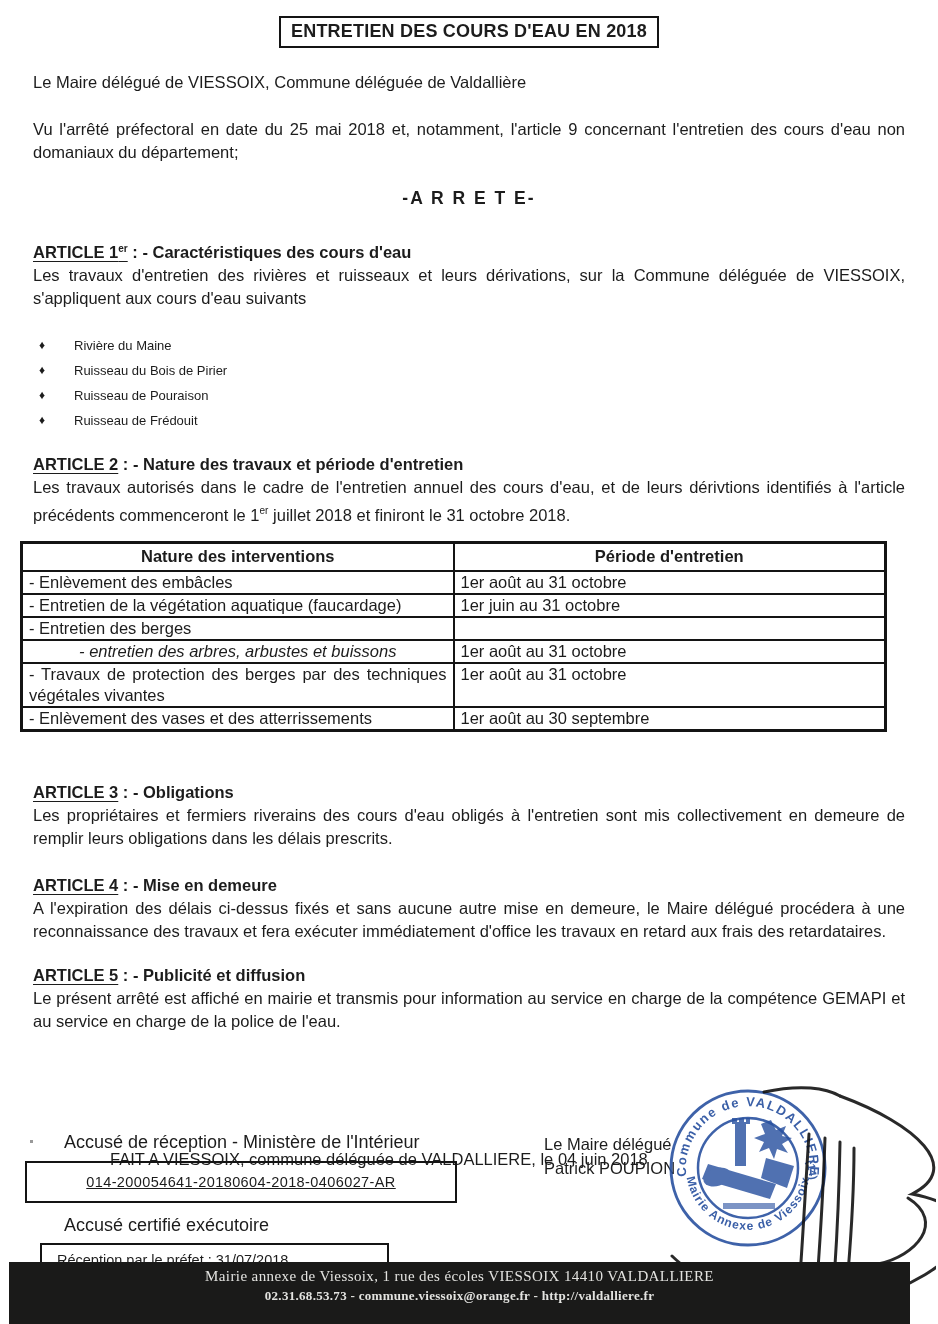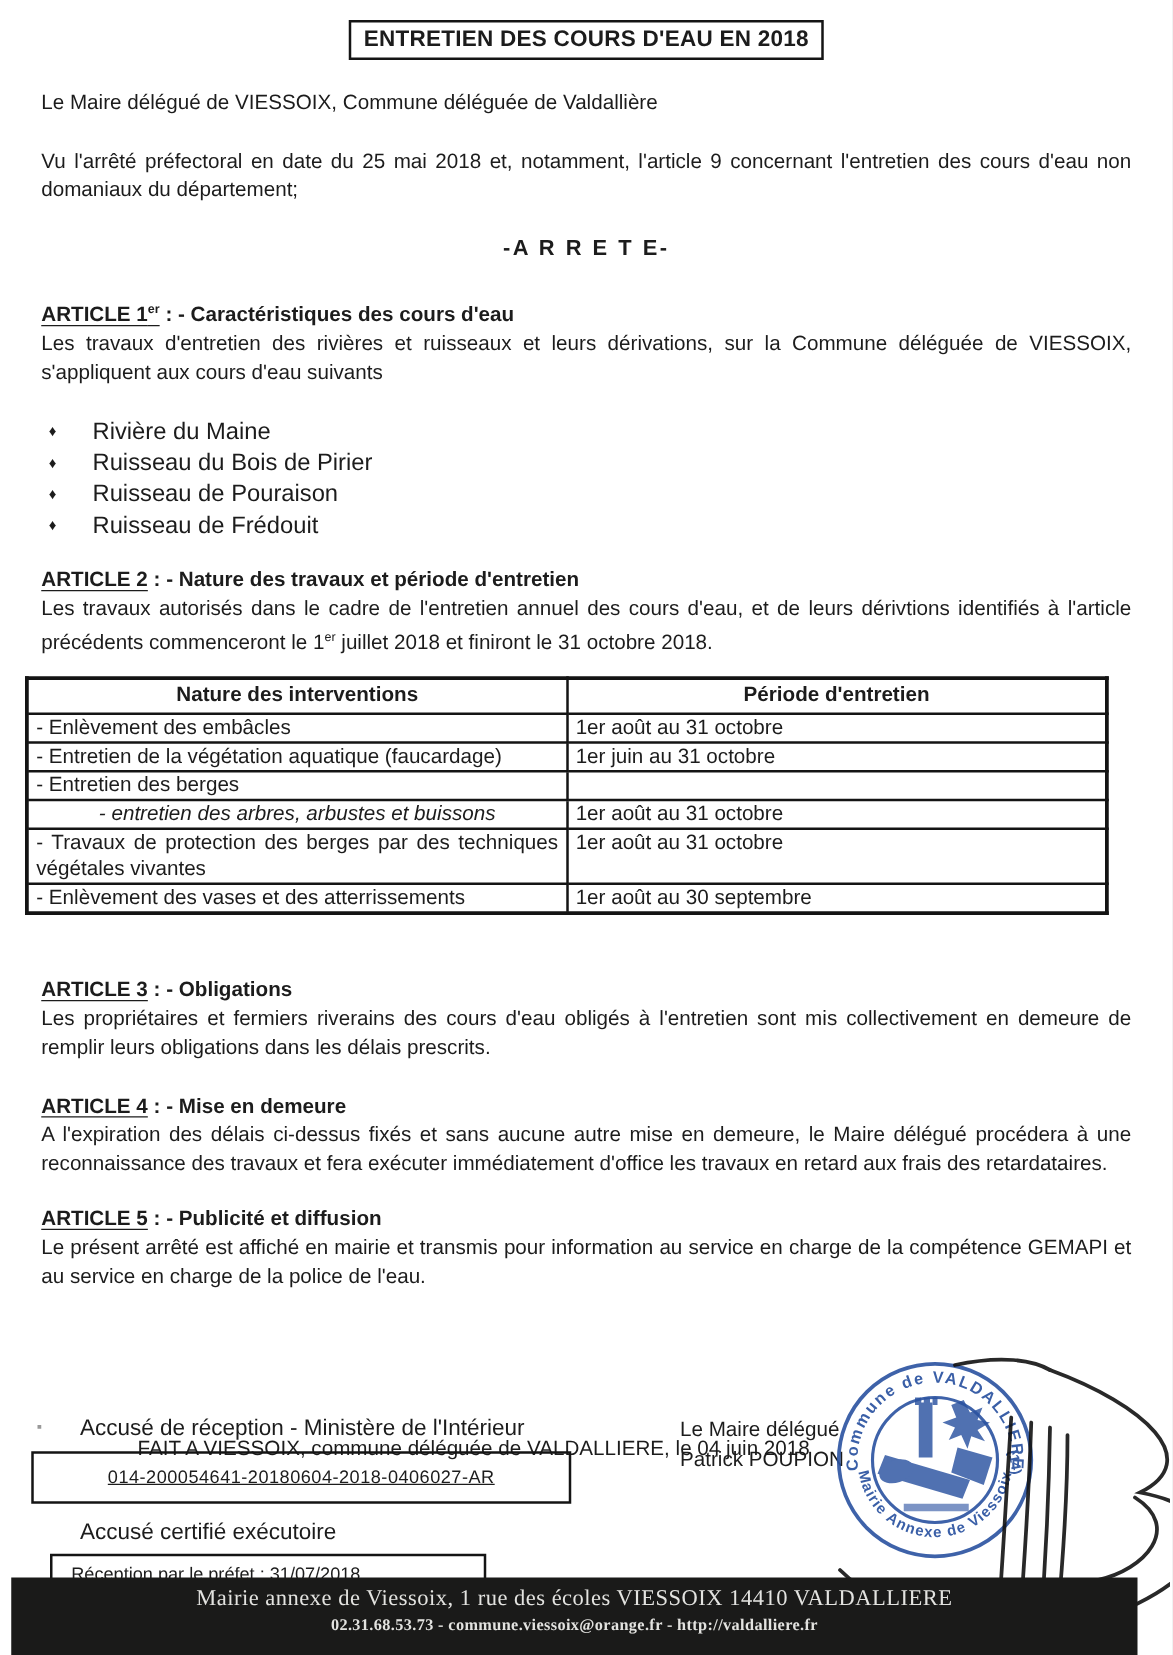--- a/index.html
+++ b/index.html
@@ -24,21 +24,21 @@
   .arrete { margin-top:24px; text-align:center; font-weight:bold; font-size:17.5px; letter-spacing:2px; }
 
   .art-head { margin:0; font-weight:bold; font-size:16.5px; line-height:23px; }
   .u { text-decoration:underline; text-underline-offset:3px; }
   sup { font-size:10px; }
 
   .h1m { margin-top:27px; }
   .bullet-list { margin-top:23px; }
   .bullet { display:flex; line-height:25px; }
   .bullet .mark { width:41px; padding-left:6px; font-size:12px; }
-  .bullet .btxt { font-size:19px; }
+  .bullet .btxt { font-size:13px; }
 
   .h2m { margin-top:20px; }
   .h3m { margin-top:49px; }
   .h4m { margin-top:24px; }
   .h5m { margin-top:21px; }
 
   table.periods {
     border-collapse:collapse; margin:15px 0 0 -13px; width:867px;
     border:3px solid #141414; table-layout:fixed;
   }
@@ -68,21 +68,21 @@
     padding:7px 0 0 15px; font-size:14.5px;
   }
   .maire { left:544px; top:1133px; font-size:16.5px; line-height:23.5px; z-index:1; }
 
   .stamp-svg { left:616px; top:1046px; z-index:2; }
 
   .footer {
     left:9px; top:1262px; width:901px; height:62px; background:#1a1a19; z-index:5;
     text-align:center; color:#e3e3e0; font-family:"Liberation Serif", serif;
   }
-  .f1 { font-size:18px; margin-top:6px; letter-spacing:.4px; }
+  .f1 { font-size:15px; margin-top:6px; letter-spacing:.4px; }
   .f2 { font-size:13px; font-weight:bold; margin-top:3px; letter-spacing:.3px; }
 </style>
 </head>
 <body>
 
 <div class="page">
   <div class="content">
 
     <div class="title-wrap">
       <span class="title-box">ENTRETIEN DES COURS D'EAU EN 2018</span>

